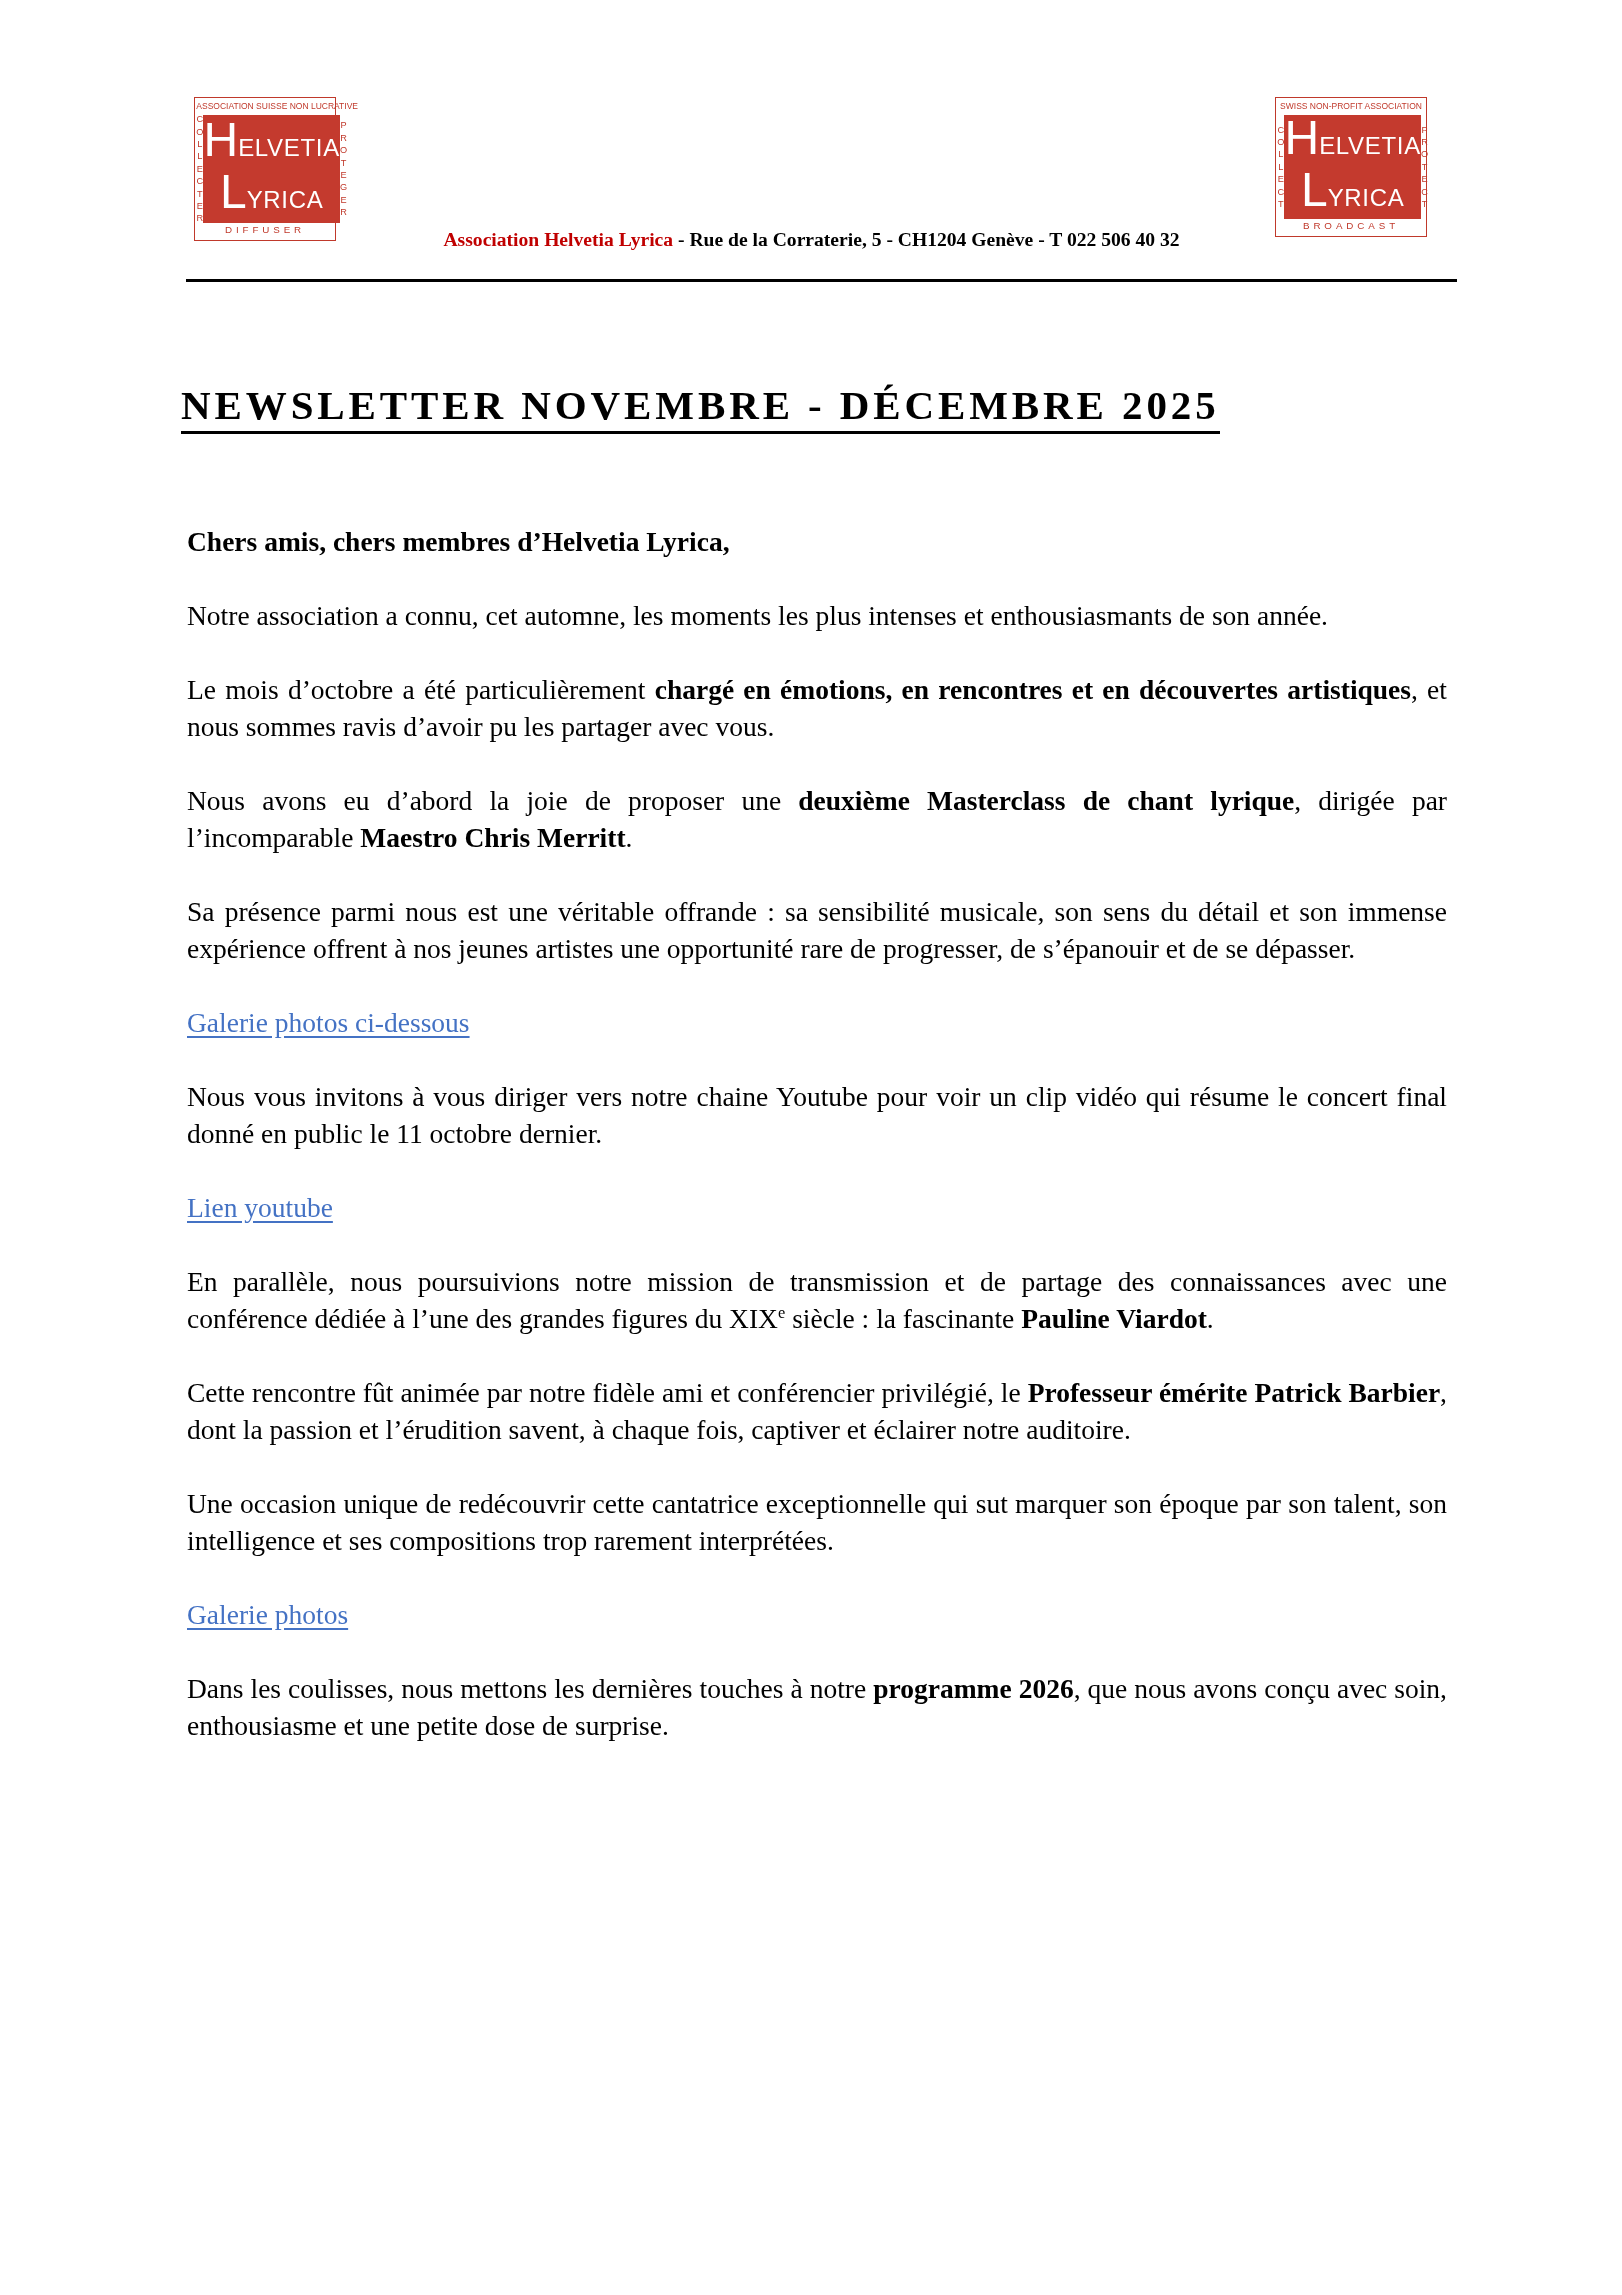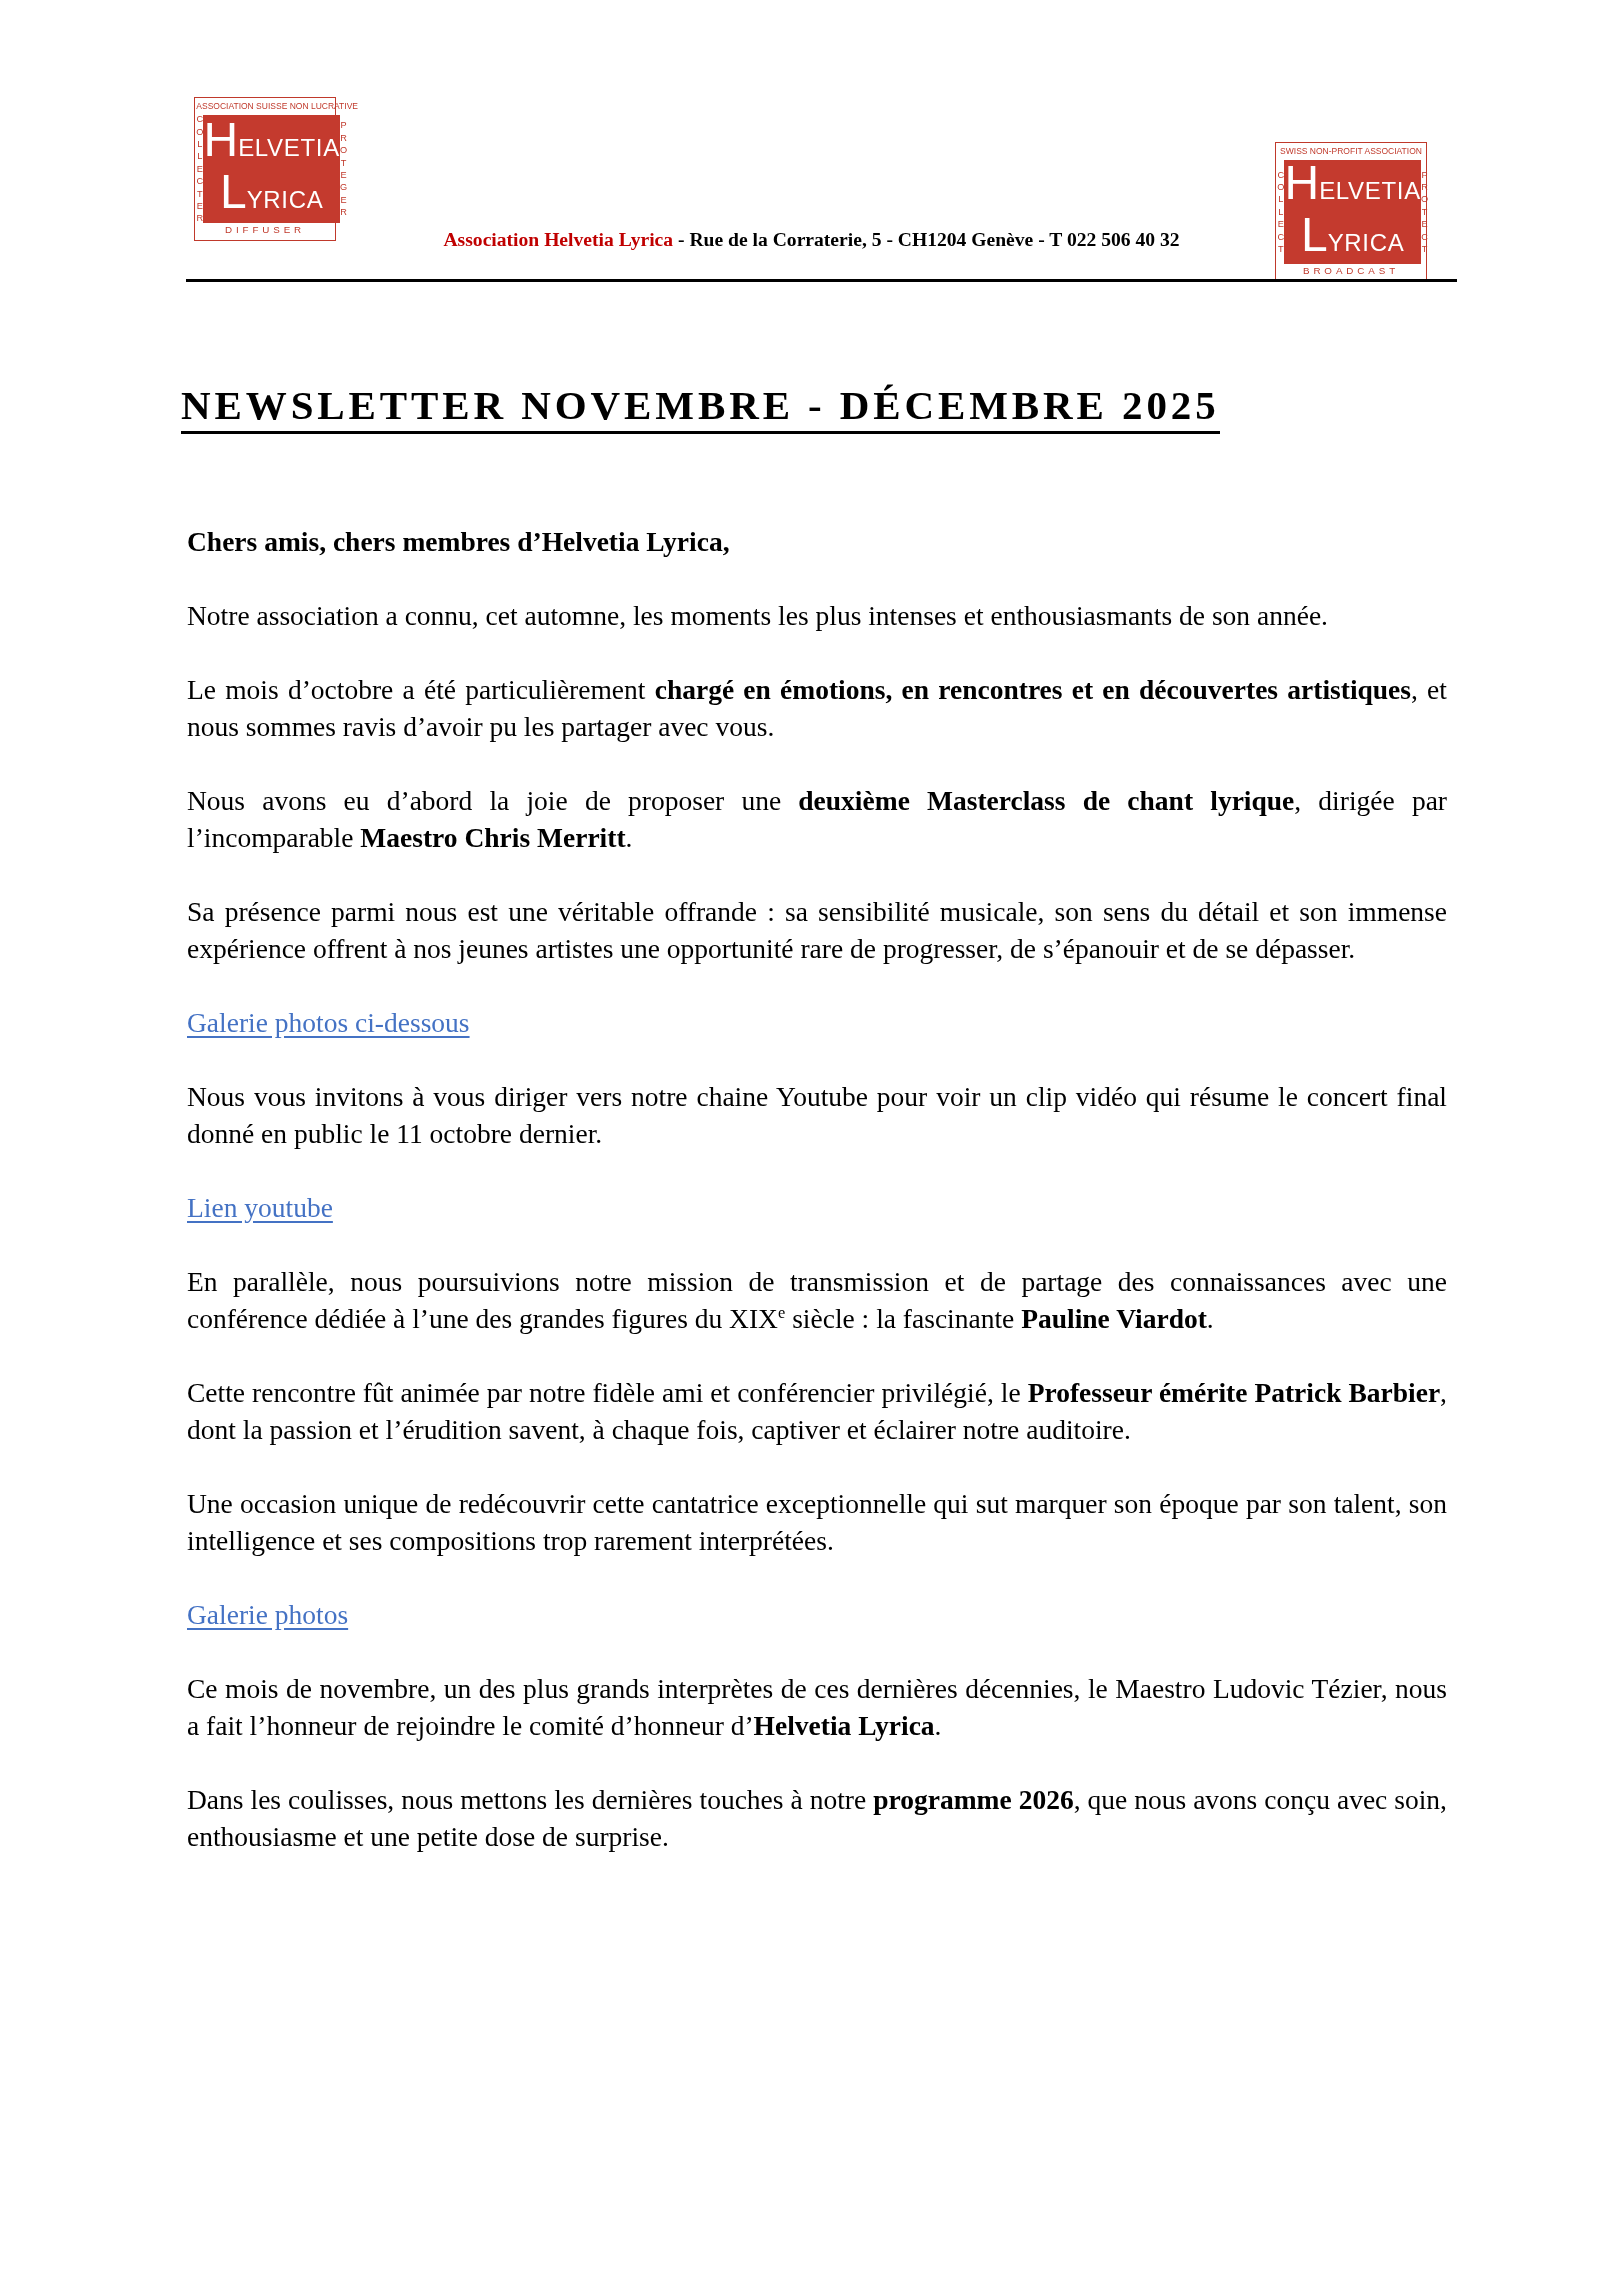--- a/index.html
+++ b/index.html
@@ -51,21 +51,21 @@
   }
   .logo-line{display:flex;align-items:baseline;height:52px;}
   .logo-big{font-size:48px;line-height:0.95;}
   .logo-small{font-size:24px;letter-spacing:0.7px;text-align:right;}
   .logo-bottom{
     height:15.7px;line-height:14.4px;
     text-align:center;color:var(--logo-text-red);
     font-size:9.8px;letter-spacing:3.9px;white-space:nowrap;
   }
   .logo-left{left:194px;top:97px;width:142px;height:144px;}
-  .logo-right{left:1275px;top:97px;width:152px;height:140px;margin-top:45px;}
+  .logo-right{left:1275px;top:97px;width:152px;height:140px;}
 
   
   .address{
     position:absolute;left:0;top:228px;width:100%;
     text-align:center;
     font-weight:bold;font-size:19.6px;line-height:23.6px;
     white-space:nowrap;
   }
   .address .org{color:var(--address-red);}
   .header-rule{
@@ -189,18 +189,17 @@
       <p class="para"><span>Le mois d’octobre a été particulièrement </span><span class="b">chargé en émotions, en rencontres et en découvertes artistiques</span><span>, et nous sommes ravis d’avoir pu les partager avec vous.</span></p>
       <p class="para"><span>Nous avons eu d’abord la joie de proposer une </span><span class="b">deuxième Masterclass de chant lyrique</span><span>, dirigée par l’incomparable </span><span class="b">Maestro Chris Merritt</span><span>.</span></p>
       <p class="para"><span>Sa présence parmi nous est une véritable offrande : sa sensibilité musicale, son sens du détail et son immense expérience offrent à nos jeunes artistes une opportunité rare de progresser, de s’épanouir et de se dépasser.</span></p>
       <p class="para"><a class="link" href="#">Galerie photos ci-dessous</a></p>
       <p class="para"><span>Nous vous invitons à vous diriger vers notre chaine Youtube pour voir un clip vidéo qui résume le concert final donné en public le 11 octobre dernier.</span></p>
       <p class="para"><a class="link" href="#">Lien youtube</a></p>
       <p class="para"><span>En parallèle, nous poursuivions notre mission de transmission et de partage des connaissances avec une conférence dédiée à l’une des grandes figures du XIX</span><span class="sup">e</span><span> siècle : la fascinante </span><span class="b">Pauline Viardot</span><span>.</span></p>
       <p class="para"><span>Cette rencontre fût animée par notre fidèle ami et conférencier privilégié, le </span><span class="b">Professeur émérite Patrick Barbier</span><span>, dont la passion et l’érudition savent, à chaque fois, captiver et éclairer notre auditoire.</span></p>
       <p class="para"><span>Une occasion unique de redécouvrir cette cantatrice exceptionnelle qui sut marquer son époque par son talent, son intelligence et ses compositions trop rarement interprétées.</span></p>
       <p class="para"><a class="link" href="#">Galerie photos</a></p>
-      <p class="para"><span>Ce mois de novembre, un des plus grands interprètes de ces dernières décennies, le Maestro Ludovic Tézier, nous a fait l’honneur de rejoindre le comité d’honneur d’</span><span class="b">Helvetia Lyrica</span><span>.</span></p>
       <p class="para"><span>Dans les coulisses, nous mettons les dernières touches à notre </span><span class="b">programme 2026</span><span>, que nous avons conçu avec soin, enthousiasme et une petite dose de surprise.</span></p>
     </main>
 
 </div>
 
 
 </body></html>

